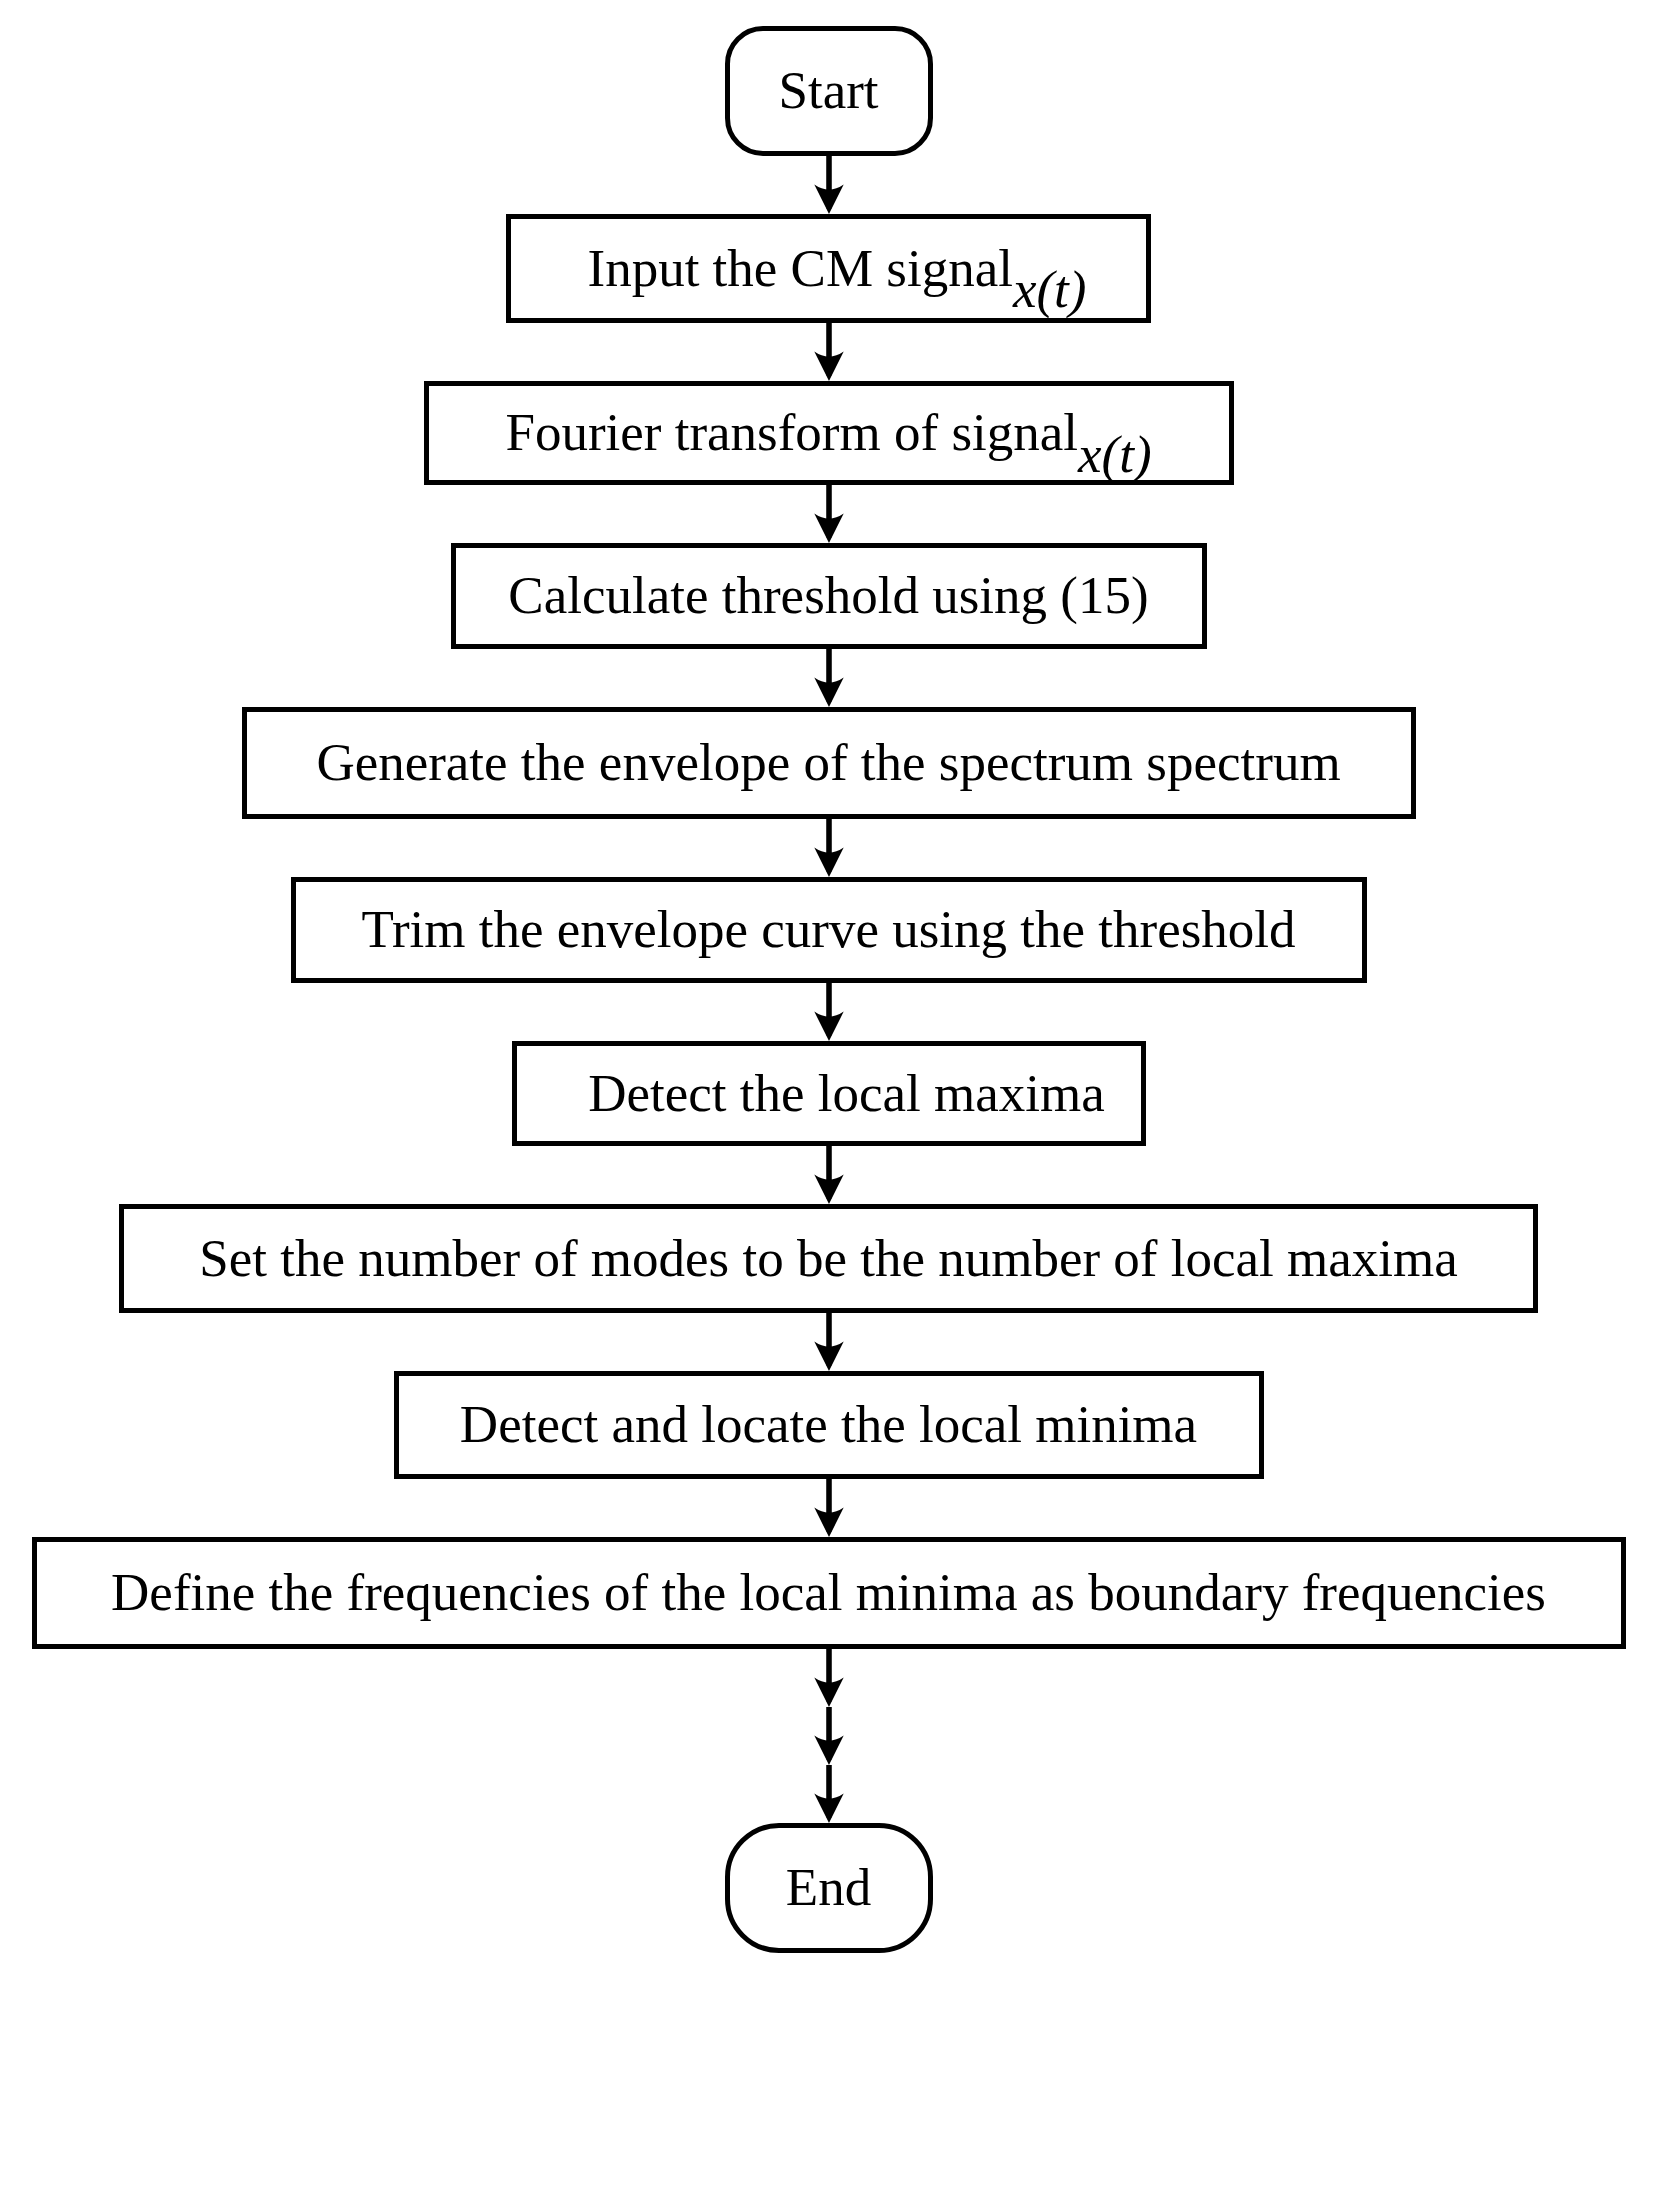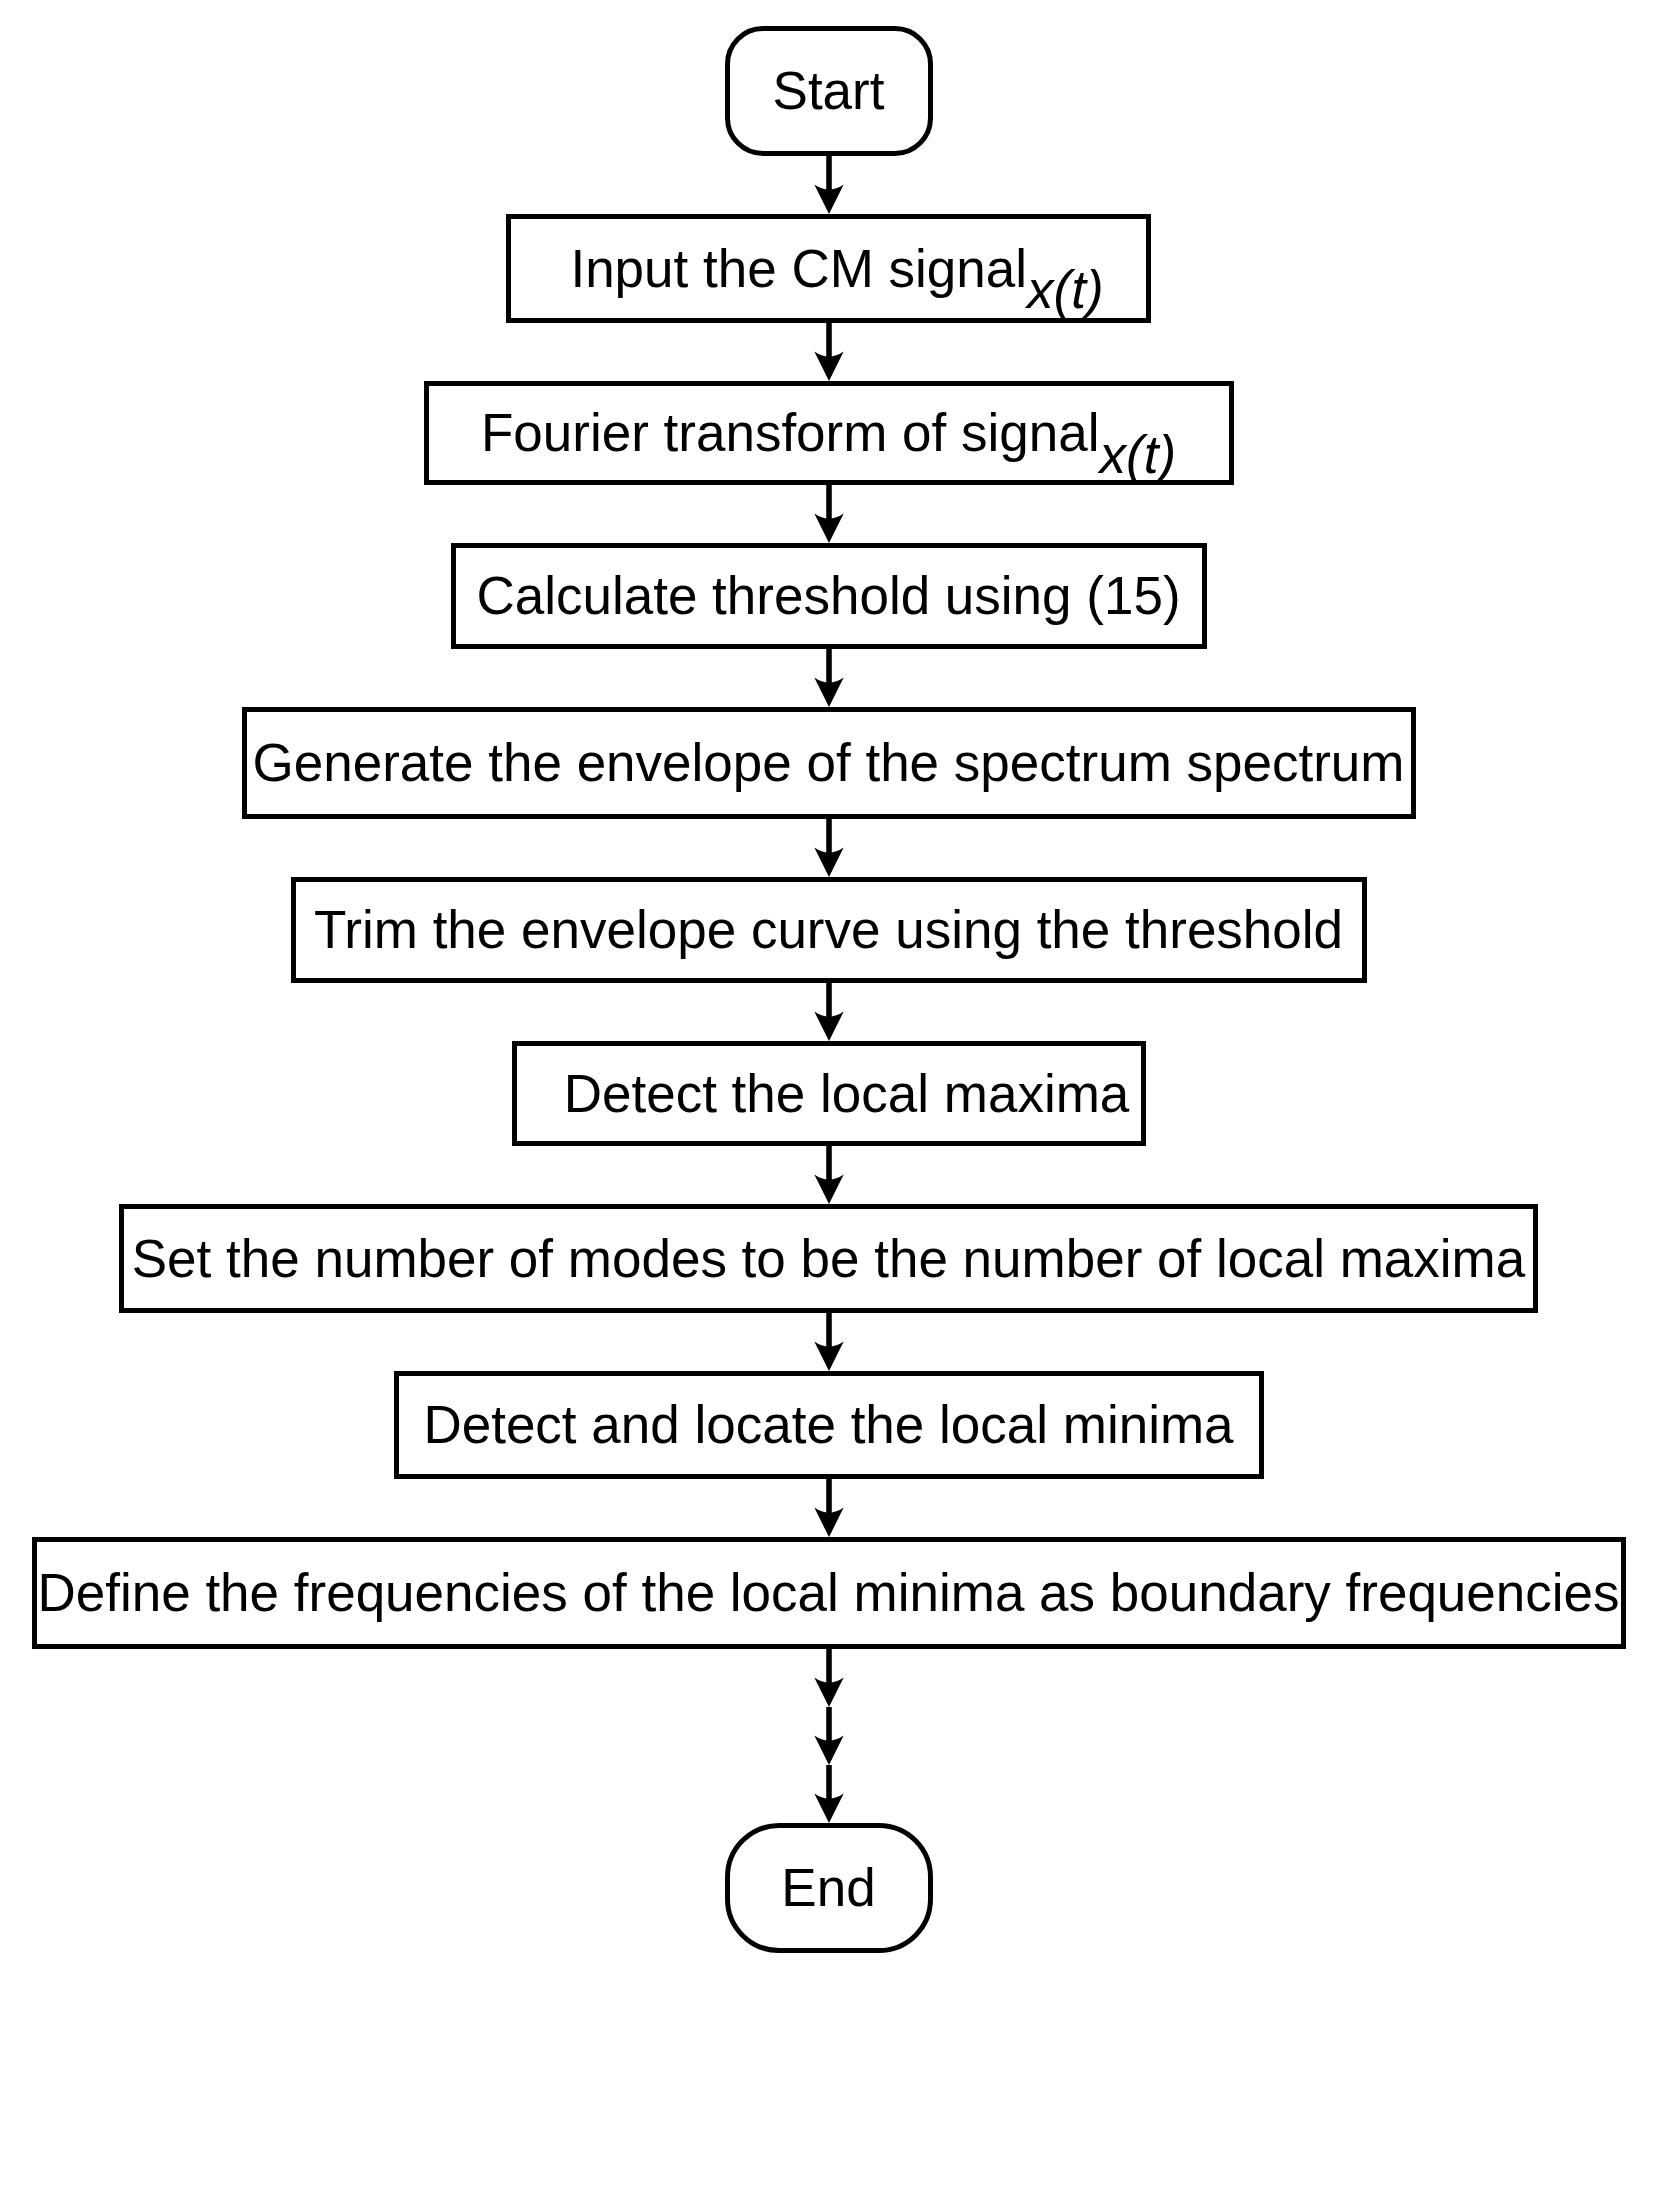--- a/index.html
+++ b/index.html
@@ -2,21 +2,21 @@
 <html style="font-size:12.8px"><head>
 <meta charset="utf-8">
 <style>
   html, body { margin: 0; padding: 0; background: #ffffff; }
   .canvas {
     position: relative;
     width: 1657px;
     height: 2205px;
     background: #ffffff;
     overflow: hidden;
-    font-family: Liberation Sans, sans-serif;
+    font-family: Liberation Serif, serif;
     color: #000000;
   }
   .flow {
     position: absolute;
     left: 0; top: 0;
     width: 1657px;
     padding-top: 25.5px;
     display: flex;
     flex-direction: column;
     align-items: center;

